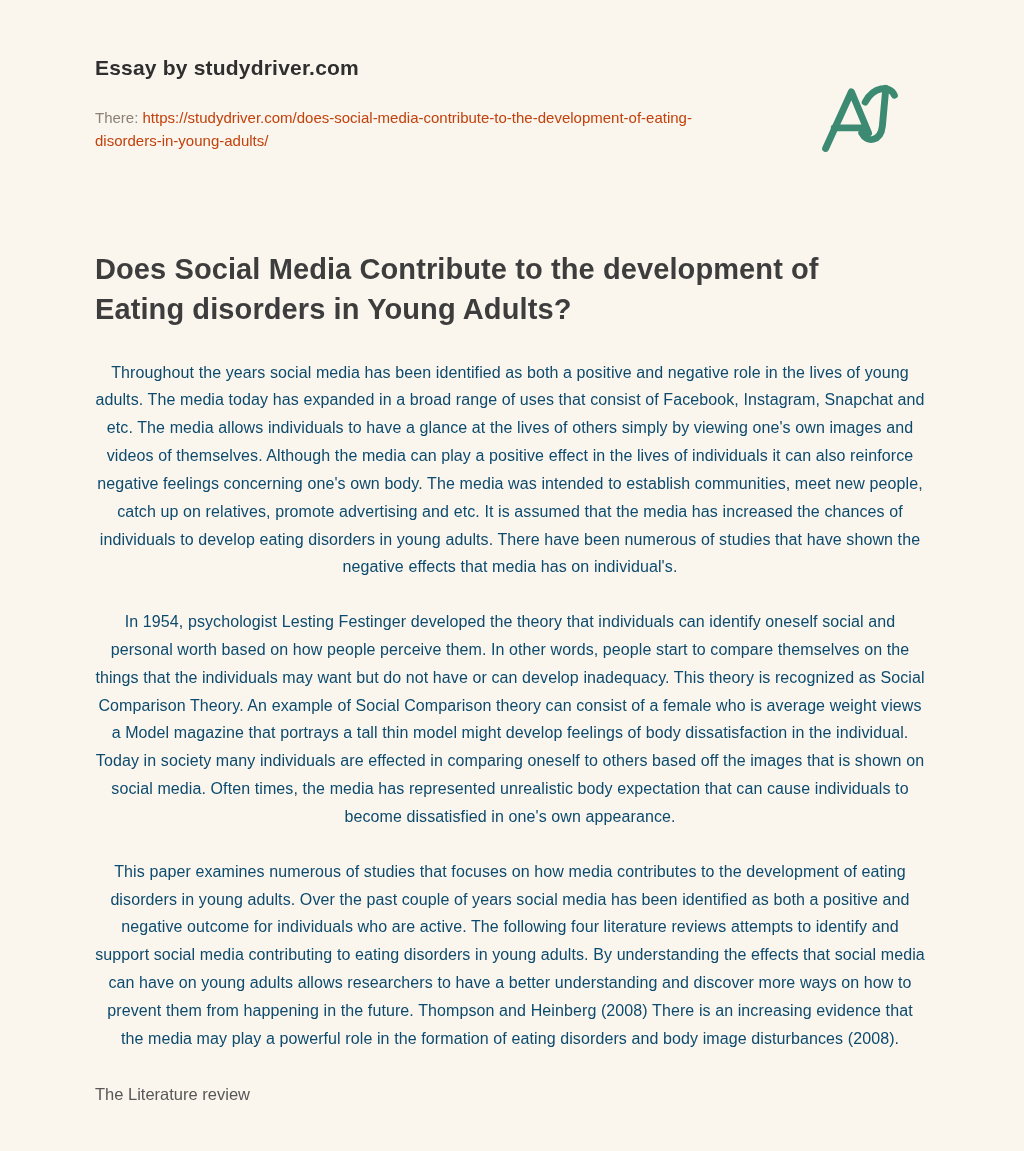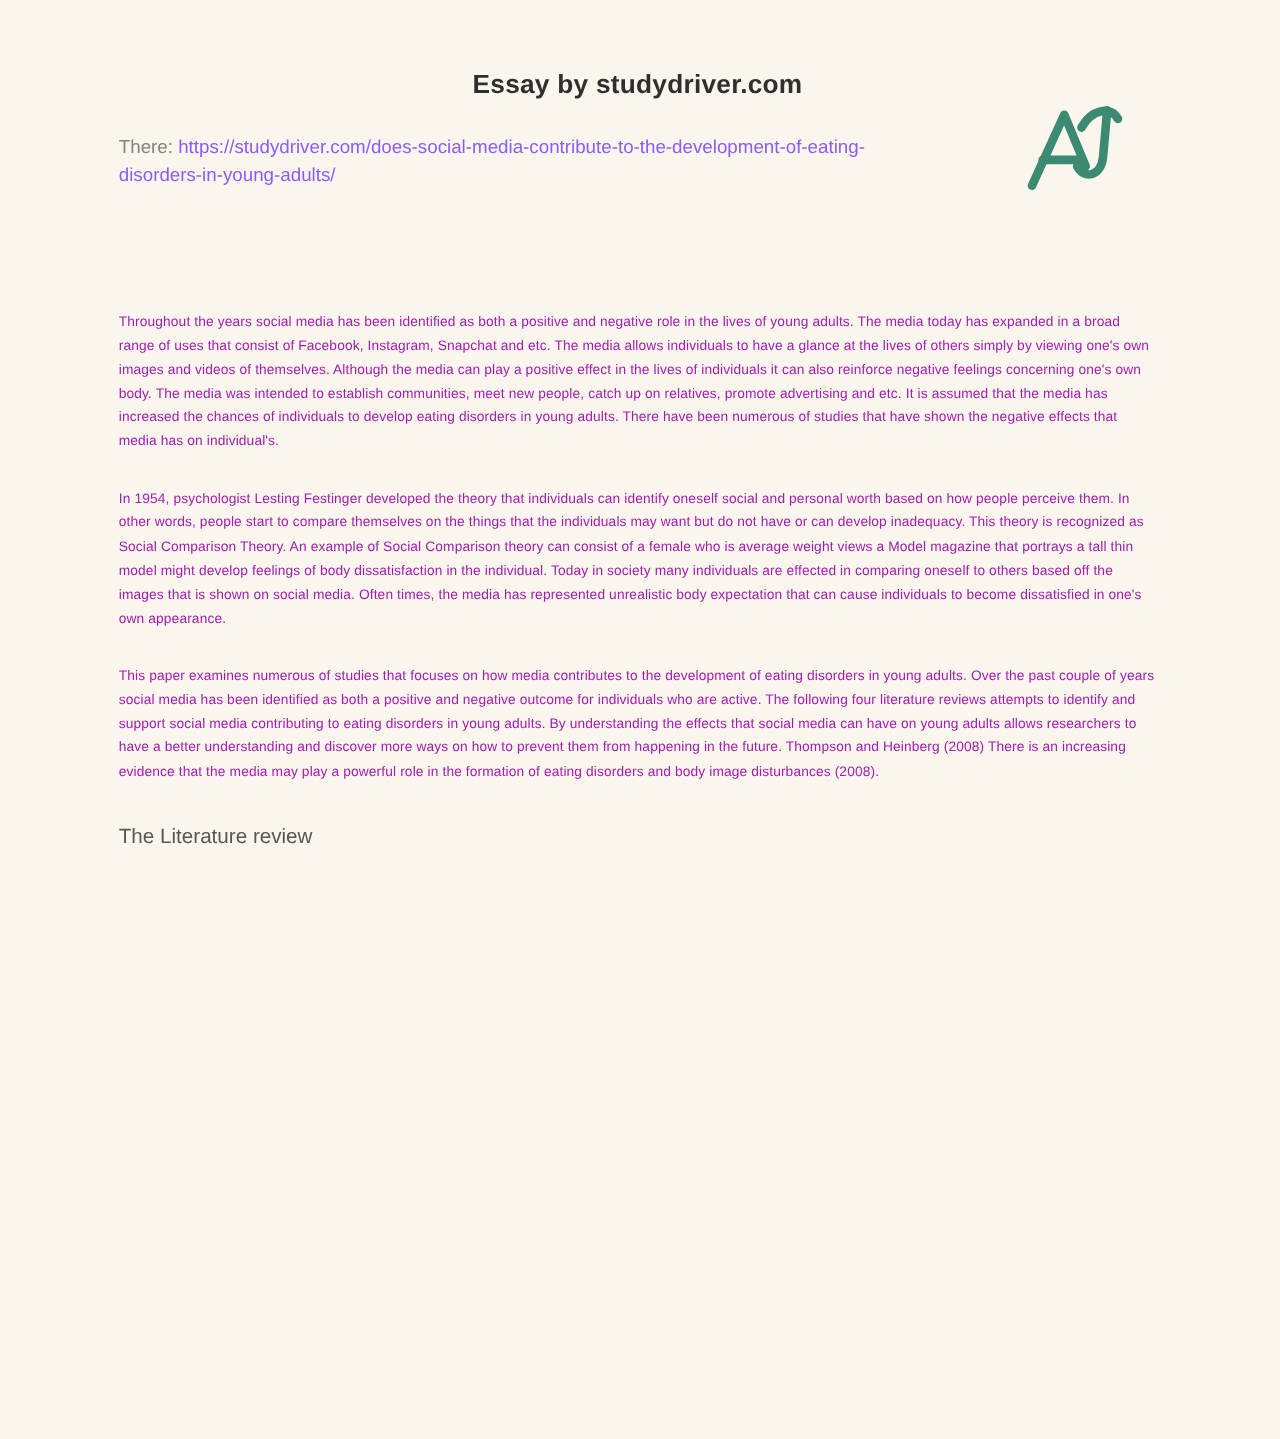--- a/index.html
+++ b/index.html
@@ -27,34 +27,33 @@
   .header {
     position: relative;
     width: 100%;
   }
 
   .byline {
     font-size: 21px;
     font-weight: 700;
     color: #2f2f2f;
     letter-spacing: 0.2px;
-    text-align: center;
   }
 
   .source-line {
     margin-top: 26px;
     max-width: 660px;
     font-size: 15px;
     line-height: 1.55;
     color: #8a8178;
     word-break: break-word;
   }
 
   .source-line a {
-    color: #8b5cf6;
+    color: #c2410c;
     text-decoration: none;
   }
 
   .logo {
     position: absolute;
     top: 22px;
     right: 22px;
     width: 86px;
     height: 86px;
   }
@@ -70,25 +69,26 @@
     color: #3d3d3d;
     letter-spacing: 0.1px;
     max-width: 800px;
   }
 
   .body-copy {
     margin-top: 30px;
   }
 
   .body-copy p {
-    font-size: 11px;
+    font-size: 16px;
     line-height: 1.74;
-    color: #a21caf;
+    color: #0c4a6e;
     margin-bottom: 27px;
     letter-spacing: 0.1px;
+    text-align: center;
   }
 
   .section-heading {
     font-size: 16.5px;
     line-height: 1.74;
     color: #575757;
     margin-bottom: 27px;
     font-weight: 400;
   }
 </style>
@@ -113,20 +113,21 @@
           <path d="M20 58 L54 58" stroke-width="8"></path>
 
           <path d="M56 28 C66 10, 84 8, 90 20" stroke-width="8"></path>
           <path d="M80 12 L76 56 C74 74, 58 76, 52 64" stroke-width="8"></path>
         </g>
       </svg>
     </div>
   </div>
 
   <div class="article">
+    <h1 class="title">Does Social Media Contribute to the development of Eating disorders in Young Adults?</h1>
 
     <div class="body-copy">
       <p>Throughout the years social media has been identified as both a positive and negative role in the lives of young adults. The media today has expanded in a broad range of uses that consist of Facebook, Instagram, Snapchat and etc. The media allows individuals to have a glance at the lives of others simply by viewing one's own images and videos of themselves. Although the media can play a positive effect in the lives of individuals it can also reinforce negative feelings concerning one's own body. The media was intended to establish communities, meet new people, catch up on relatives, promote advertising and etc. It is assumed that the media has increased the chances of individuals to develop eating disorders in young adults. There have been numerous of studies that have shown the negative effects that media has on individual's.</p>
 
       <p>In 1954, psychologist Lesting Festinger developed the theory that individuals can identify oneself social and personal worth based on how people perceive them. In other words, people start to compare themselves on the things that the individuals may want but do not have or can develop inadequacy. This theory is recognized as Social Comparison Theory. An example of Social Comparison theory can consist of a female who is average weight views a Model magazine that portrays a tall thin model might develop feelings of body dissatisfaction in the individual. Today in society many individuals are effected in comparing oneself to others based off the images that is shown on social media. Often times, the media has represented unrealistic body expectation that can cause individuals to become dissatisfied in one's own appearance.</p>
 
       <p>This paper examines numerous of studies that focuses on how media contributes to the development of eating disorders in young adults. Over the past couple of years social media has been identified as both a positive and negative outcome for individuals who are active. The following four literature reviews attempts to identify and support social media contributing to eating disorders in young adults. By understanding the effects that social media can have on young adults allows researchers to have a better understanding and discover more ways on how to prevent them from happening in the future. Thompson and Heinberg (2008) There is an increasing evidence that the media may play a powerful role in the formation of eating disorders and body image disturbances (2008).</p>
 
       <div class="section-heading">The Literature review</div>
 

